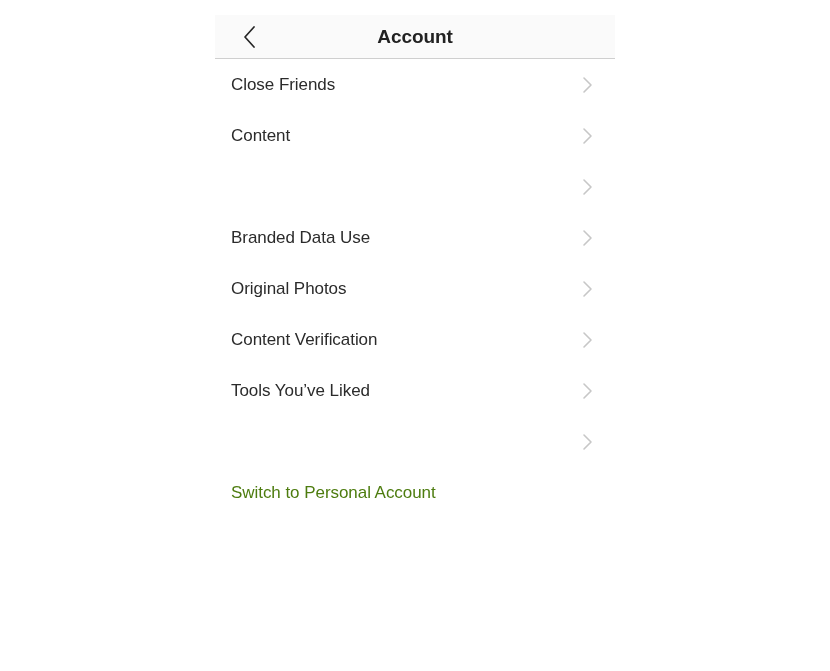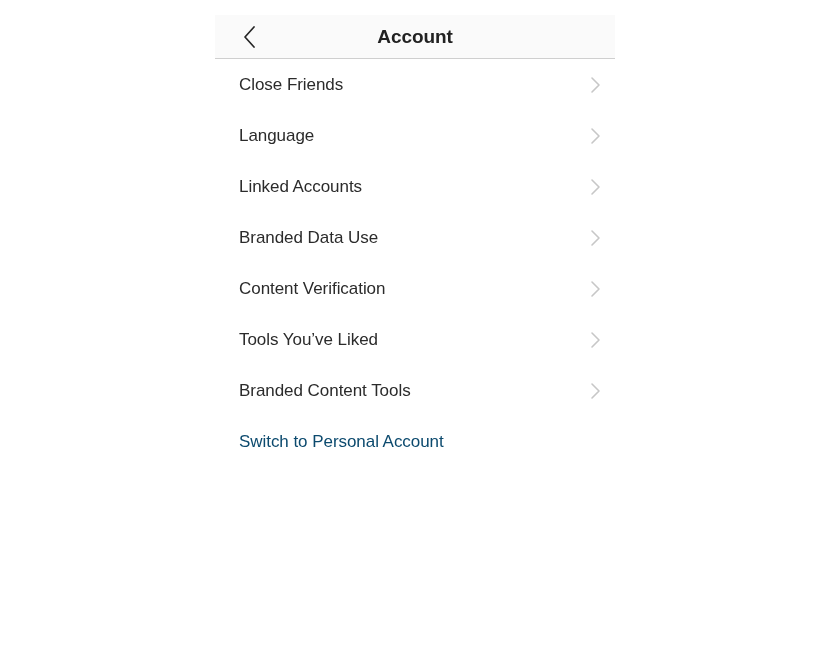--- a/index.html
+++ b/index.html
@@ -68,21 +68,21 @@
     text-align: center;
     font-size: 19px;
     font-weight: bold;
     color: #222222;
     letter-spacing: -0.1px;
   }
 
   
   .list {
     position: absolute;
-    left: 8px;
+    left: 0;
     top: 59px;
     width: 400px;
   }
 
   .row {
     position: relative;
     height: 51px;
     display: flex;
     align-items: center;
     cursor: pointer;
@@ -115,21 +115,21 @@
     height: 51px;
     display: flex;
     align-items: center;
     cursor: pointer;
     background: #ffffff;
   }
   .action-label {
     position: absolute;
     left: 16px;
     font-size: 17px;
-    color: #0c4a6e;
+    color: #4d7c0f;
     letter-spacing: -0.05px;
     white-space: nowrap;
   }
 </style>
 </head>
 <body>
 
 <div id="screen">
 
   <div id="panel">
@@ -152,68 +152,74 @@
       <div class="row">
         <span class="row-label">Close Friends</span>
         <span class="row-chevron">
           <svg width="12" height="18" viewBox="0 0 12 18" fill="none" xmlns="http://www.w3.org/2000/svg" aria-hidden="true">
             <path d="M2 2 L9 9 L2 16" stroke="#c7c7c7" stroke-width="1.6" stroke-linecap="round" stroke-linejoin="round" fill="none"></path>
           </svg>
         </span>
       </div>
 
       <div class="row">
-        <span class="row-label">Language</span>
-        <span class="row-chevron">
-          <svg width="12" height="18" viewBox="0 0 12 18" fill="none" xmlns="http://www.w3.org/2000/svg" aria-hidden="true">
-            <path d="M2 2 L9 9 L2 16" stroke="#c7c7c7" stroke-width="1.6" stroke-linecap="round" stroke-linejoin="round" fill="none"></path>
-          </svg>
-        </span>
-      </div>
-
-
-      <div class="row">
-        <span class="row-label">Linked Accounts</span>
+        <span class="row-label">Content</span>
+        <span class="row-chevron">
+          <svg width="12" height="18" viewBox="0 0 12 18" fill="none" xmlns="http://www.w3.org/2000/svg" aria-hidden="true">
+            <path d="M2 2 L9 9 L2 16" stroke="#c7c7c7" stroke-width="1.6" stroke-linecap="round" stroke-linejoin="round" fill="none"></path>
+          </svg>
+        </span>
+      </div>
+
+
+      <div class="row">
         <span class="row-chevron">
           <svg width="12" height="18" viewBox="0 0 12 18" fill="none" xmlns="http://www.w3.org/2000/svg" aria-hidden="true">
             <path d="M2 2 L9 9 L2 16" stroke="#c7c7c7" stroke-width="1.6" stroke-linecap="round" stroke-linejoin="round" fill="none"></path>
           </svg>
         </span>
       </div>
 
       <div class="row">
         <span class="row-label">Branded Data Use</span>
         <span class="row-chevron">
           <svg width="12" height="18" viewBox="0 0 12 18" fill="none" xmlns="http://www.w3.org/2000/svg" aria-hidden="true">
             <path d="M2 2 L9 9 L2 16" stroke="#c7c7c7" stroke-width="1.6" stroke-linecap="round" stroke-linejoin="round" fill="none"></path>
           </svg>
         </span>
       </div>
 
+      <div class="row">
+        <span class="row-label">Original Photos</span>
+        <span class="row-chevron">
+          <svg width="12" height="18" viewBox="0 0 12 18" fill="none" xmlns="http://www.w3.org/2000/svg" aria-hidden="true">
+            <path d="M2 2 L9 9 L2 16" stroke="#c7c7c7" stroke-width="1.6" stroke-linecap="round" stroke-linejoin="round" fill="none"></path>
+          </svg>
+        </span>
+      </div>
 
       <div class="row">
         <span class="row-label">Content Verification</span>
         <span class="row-chevron">
           <svg width="12" height="18" viewBox="0 0 12 18" fill="none" xmlns="http://www.w3.org/2000/svg" aria-hidden="true">
             <path d="M2 2 L9 9 L2 16" stroke="#c7c7c7" stroke-width="1.6" stroke-linecap="round" stroke-linejoin="round" fill="none"></path>
           </svg>
         </span>
       </div>
 
       <div class="row">
         <span class="row-label">Tools You’ve Liked</span>
         <span class="row-chevron">
           <svg width="12" height="18" viewBox="0 0 12 18" fill="none" xmlns="http://www.w3.org/2000/svg" aria-hidden="true">
             <path d="M2 2 L9 9 L2 16" stroke="#c7c7c7" stroke-width="1.6" stroke-linecap="round" stroke-linejoin="round" fill="none"></path>
           </svg>
         </span>
       </div>
 
       <div class="row">
-        <span class="row-label">Branded Content Tools</span>
         <span class="row-chevron">
           <svg width="12" height="18" viewBox="0 0 12 18" fill="none" xmlns="http://www.w3.org/2000/svg" aria-hidden="true">
             <path d="M2 2 L9 9 L2 16" stroke="#c7c7c7" stroke-width="1.6" stroke-linecap="round" stroke-linejoin="round" fill="none"></path>
           </svg>
         </span>
       </div>
 
       <div class="action-row">
         <span class="action-label">Switch to Personal Account</span>
       </div>

